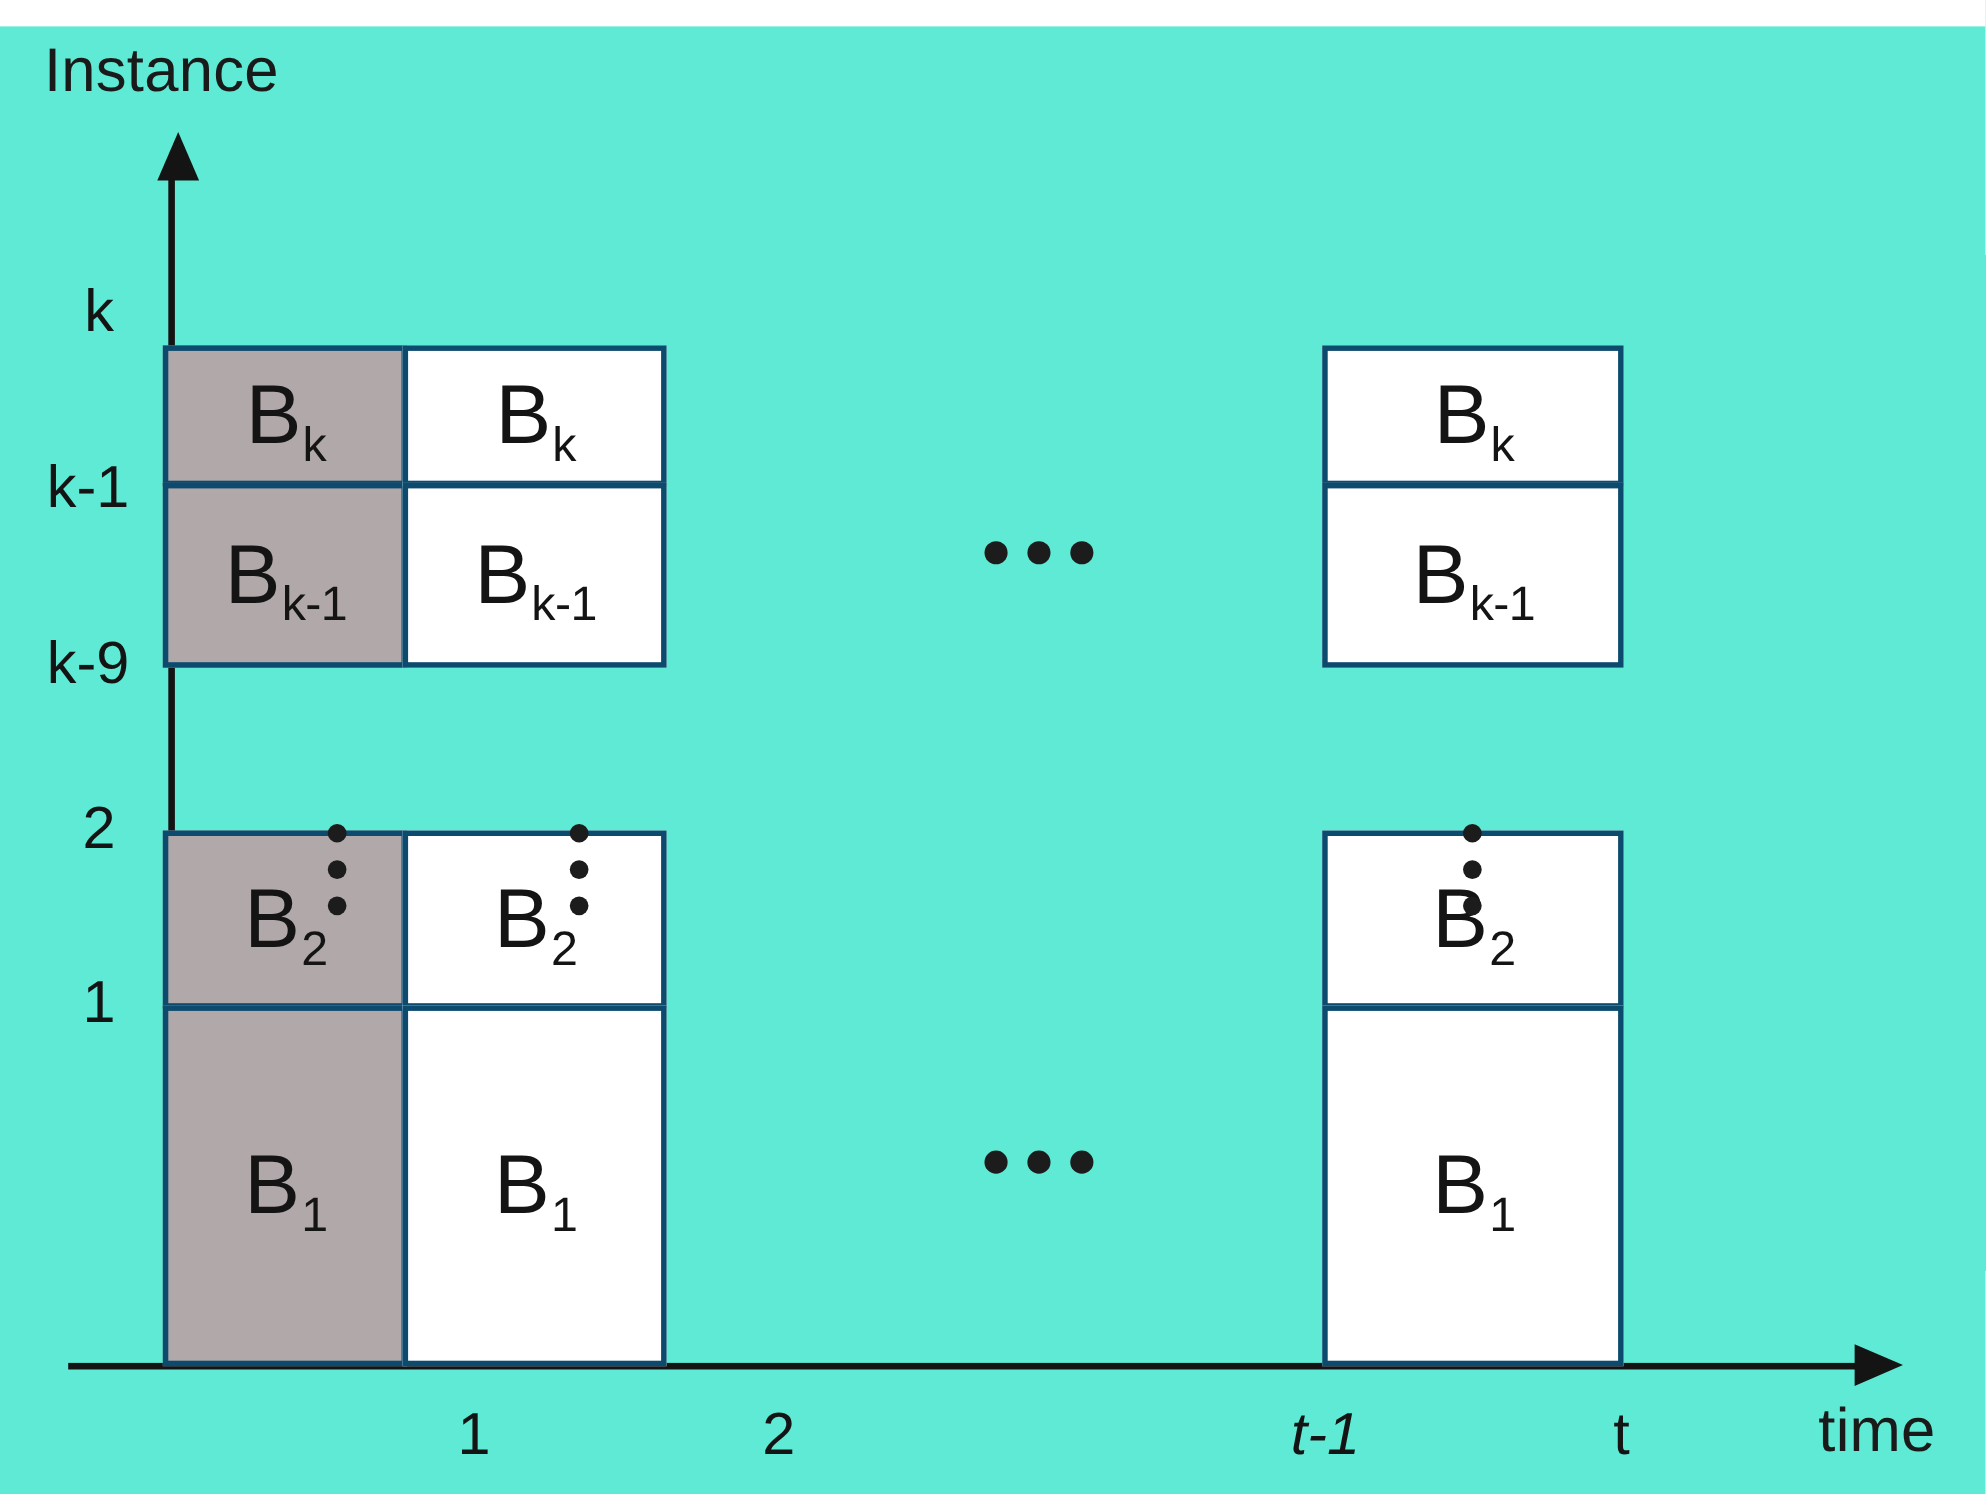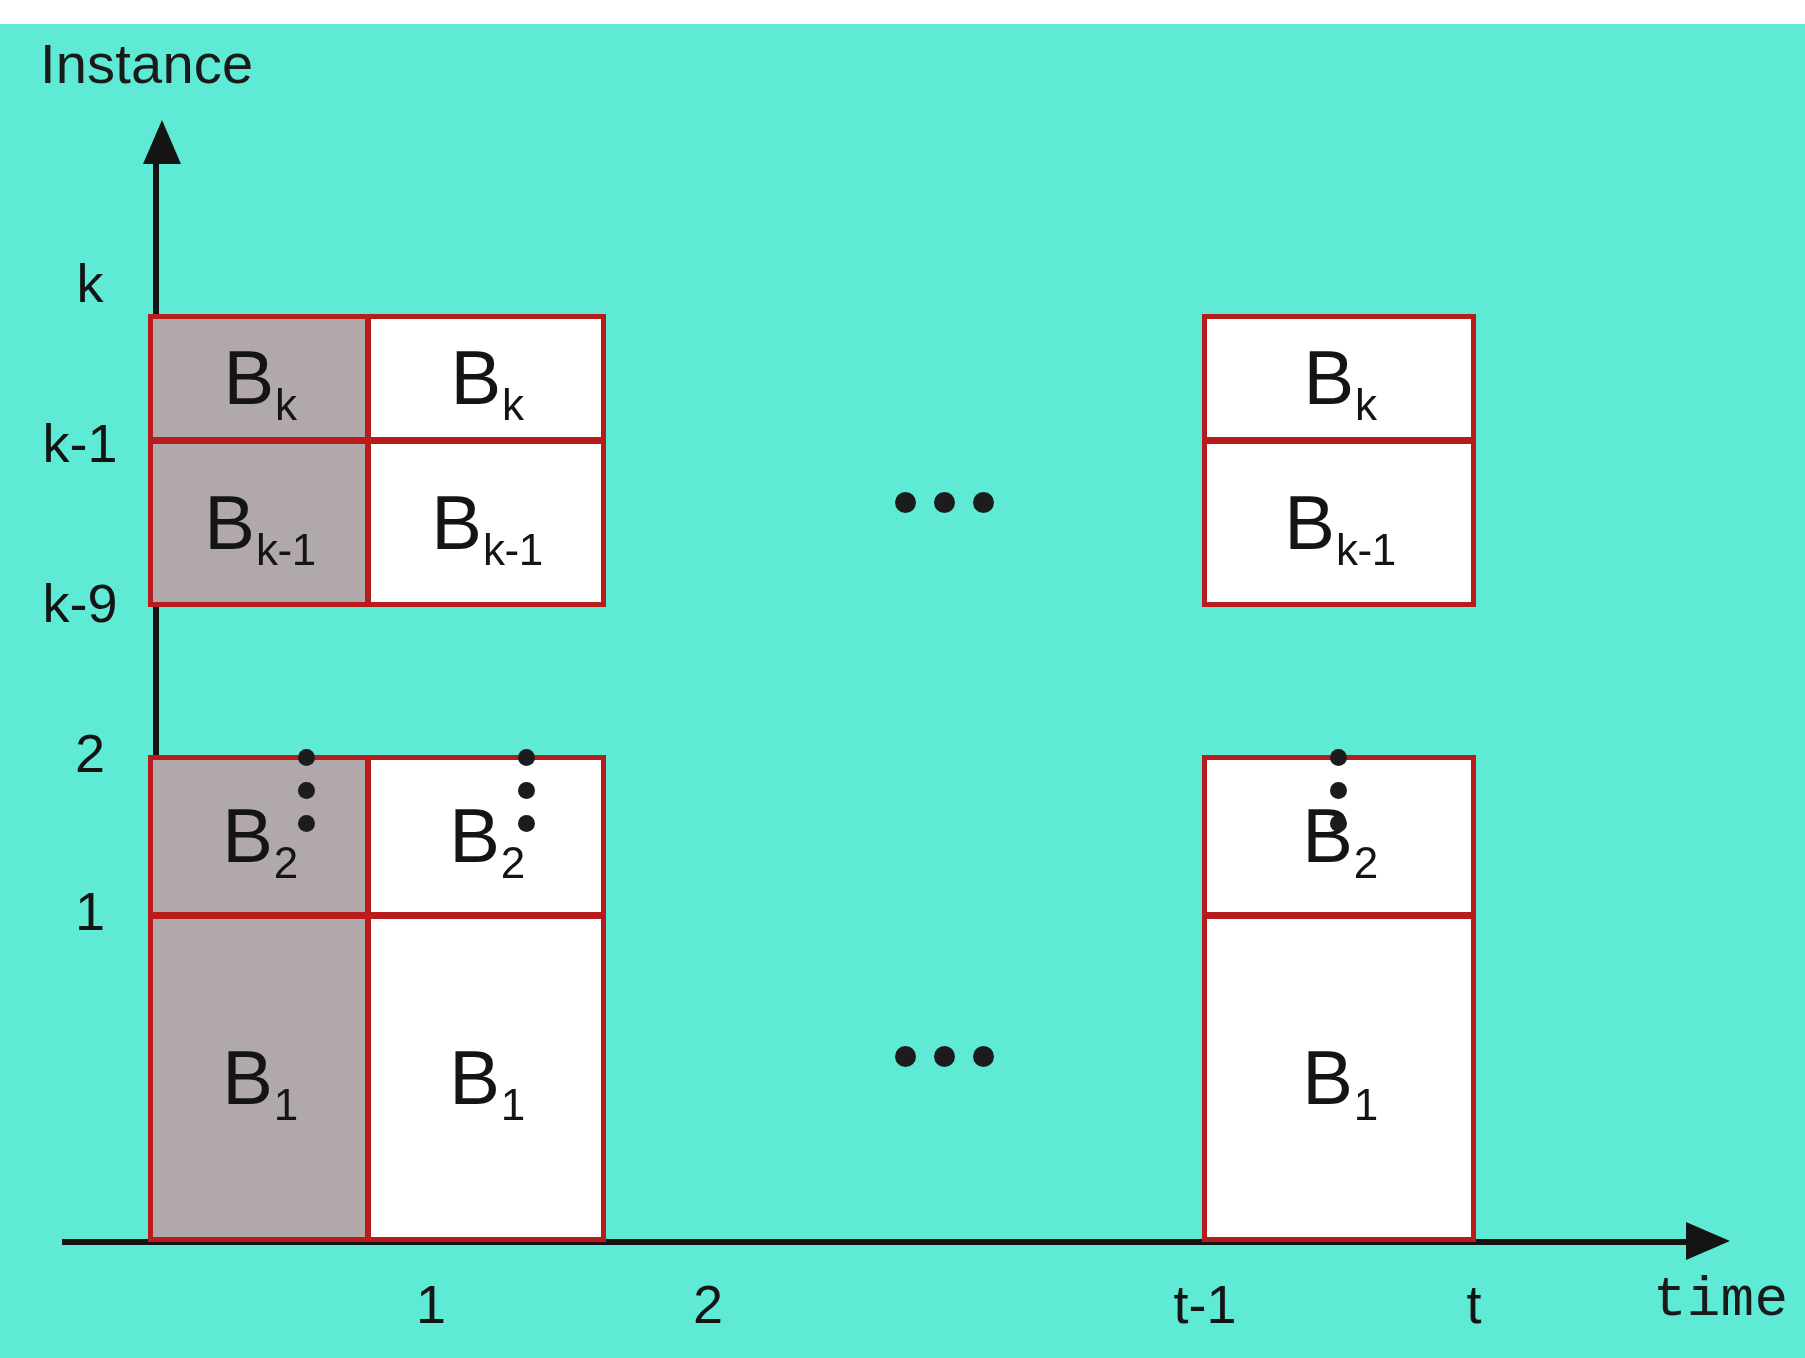--- a/index.html
+++ b/index.html
@@ -63,21 +63,21 @@
     width: 0; height: 0;
     border-top: 19px solid transparent;
     border-bottom: 19px solid transparent;
     border-left: 44px solid #141414;
   }
 
   
   .blk {
     position: absolute;
     box-sizing: border-box;
-    border: 5px solid #b91c1c;
+    border: 5px solid #0c4a6e;
     display: flex;
     align-items: center;
     justify-content: center;
     background: #ffffff;
   }
   .blk.shaded { background: #b1a8aa; }
 
   .blk-label {
     font-size: 76px;
     line-height: 1;
@@ -135,25 +135,25 @@
 
   <div class="tick-label" style="left:55px; top:232px; width:70px;">k</div>
   <div class="tick-label" style="left:24px; top:392px; width:112px;">k-1</div>
   <div class="tick-label" style="left:24px; top:552px; width:112px;">k-9</div>
   <div class="tick-label" style="left:55px; top:702px; width:70px;">2</div>
   <div class="tick-label" style="left:55px; top:860px; width:70px;">1</div>
 
   <div class="axis-line-h" style="left:62px; top:1215px; width:1626px;"></div>
   <div class="arrow-right" style="left:1686px; top:1198px;"></div>
 
-  <div class="axis-title" style="left:1653px; top:1248px;font-family:Liberation Mono, monospace;">time</div>
+  <div class="axis-title" style="left:1653px; top:1248px;">time</div>
 
   <div class="tick-label" style="left:395px; top:1253px; width:72px;">1</div>
   <div class="tick-label" style="left:672px; top:1253px; width:72px;">2</div>
-  <div class="tick-label" style="left:1147px; top:1253px; width:116px;">t-1</div>
+  <div class="tick-label" style="left:1147px; top:1253px; width:116px;font-style:italic;">t-1</div>
   <div class="tick-label" style="left:1438px; top:1253px; width:72px;">t</div>
 
   <div class="blk shaded" style="left:148px; top:290px; width:222px; height:128px;">
     <span class="blk-label"><span>B</span><span class="sub">k</span></span>
   </div>
   <div class="blk shaded" style="left:148px; top:415px; width:222px; height:168px;">
     <span class="blk-label"><span>B</span><span class="sub">k-1</span></span>
   </div>
   <div class="blk shaded" style="left:148px; top:731px; width:222px; height:162px;">
     <span class="blk-label"><span>B</span><span class="sub">2</span></span>

